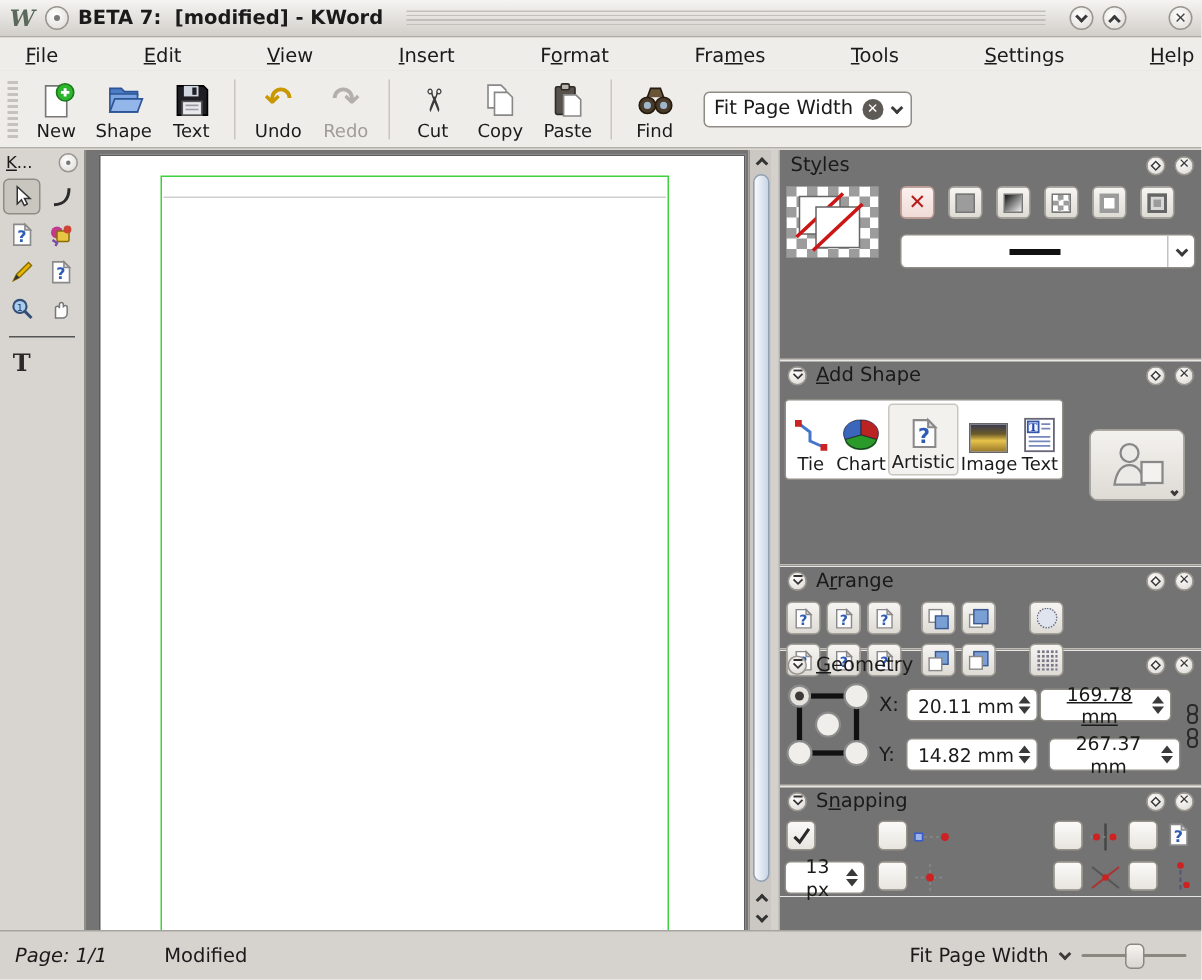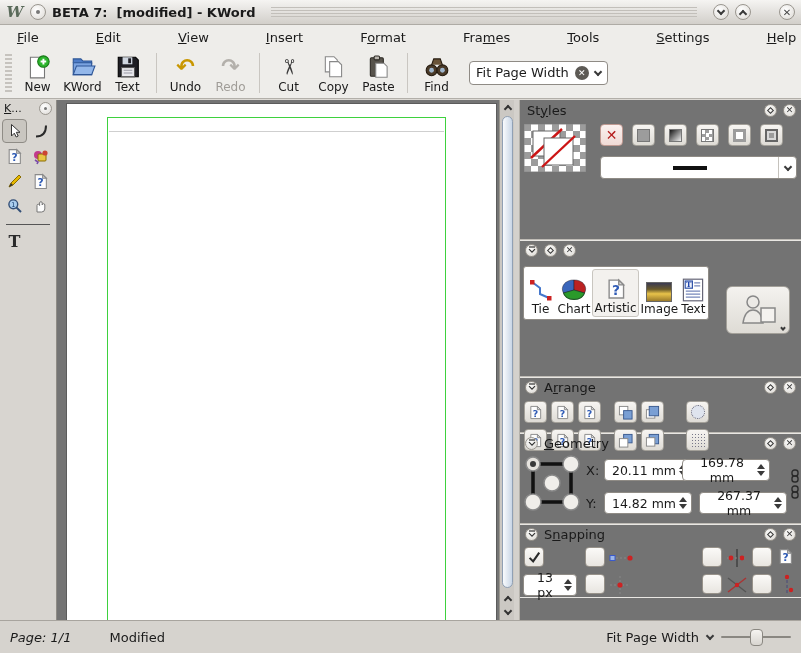--- a/index.html
+++ b/index.html
@@ -252,21 +252,21 @@
   </div>
 
   <div class="tbtn">
     <span class="ticon">
       <svg width="26" height="26" viewBox="0 0 24 24">
         <path d="M3 8 v-3.5 h7 l2 2 h8 v3" fill="#4d7cc7" stroke="#2d5596"></path>
         <path d="M3 19 v-11 h17 v11 z" fill="#7aa3e0" stroke="#2d5596"></path>
         <path d="M3 19 l3 -8 h17 l-3 8 z" fill="#93b7ea" stroke="#2d5596"></path>
       </svg>
     </span>
-    <span>KWord</span>
+    <span>Shape</span>
   </div>
 
   <div class="tbtn">
     <span class="ticon">
       <svg width="26" height="26" viewBox="0 0 24 24">
         <path d="M3 3 h16 l2.5 2.5 v15.5 h-18.5 z" fill="#1e1e24" stroke="#000"></path>
         <rect x="7" y="3" width="9" height="6.5" fill="#cfd6e0"></rect>
         <rect x="12.2" y="4" width="2.6" height="4.5" fill="#1e1e24"></rect>
         <rect x="6" y="12.5" width="12" height="8.5" fill="#e9e9ed" stroke="#555"></rect>
         <path d="M8 15 h8 M8 17.5 h8" stroke="#9a9aa5"></path>
@@ -480,20 +480,21 @@
     </div>
 
     <div class="dk" style="height:137px;">
       <div class="dk-h">
         <span class="rbtn">
           <svg width="8" height="8" viewBox="0 0 8 8">
               <path d="M1 1 h6" stroke="#333" stroke-width="1.2"></path>
               <path d="M1 3.2 l3 3 l3 -3" fill="none" stroke="#333" stroke-width="1.2"></path>
             </svg>
         </span>
+        <span class="dk-title"><u>A</u>dd Shape</span>
         <span class="rbtn">
             <span class="diamond"></span>
           </span>
         <span class="rbtn">
             <span class="x">✕</span>
           </span>
       </div>
       <div id="shape-list" class="abs" style="left:3px;top:26px;width:186px;height:54px;">
         <span class="shape-item">
           <svg width="28" height="24" viewBox="0 0 28 24">
@@ -646,21 +647,21 @@
         </svg>
       </div>
       <span class="abs" style="left:66px;top:30px;">X:</span>
       <div class="spin abs" style="left:84px;top:26px;width:88px;">
         <span class="val">20.11 mm</span>
         <span class="arrows">
             <span class="tri-up"></span>
             <span class="tri-dn"></span>
           </span>
       </div>
-      <div class="spin abs" style="left:162px;top:26px;width:88px;">
+      <div class="spin abs" style="left:173px;top:26px;width:88px;text-decoration:underline;">
         <span class="val">169.78 mm</span>
         <span class="arrows">
             <span class="tri-up"></span>
             <span class="tri-dn"></span>
           </span>
       </div>
       <span class="abs" style="left:66px;top:63px;">Y:</span>
       <div class="spin abs" style="left:84px;top:59px;width:88px;">
         <span class="val">14.82 mm</span>
         <span class="arrows">

